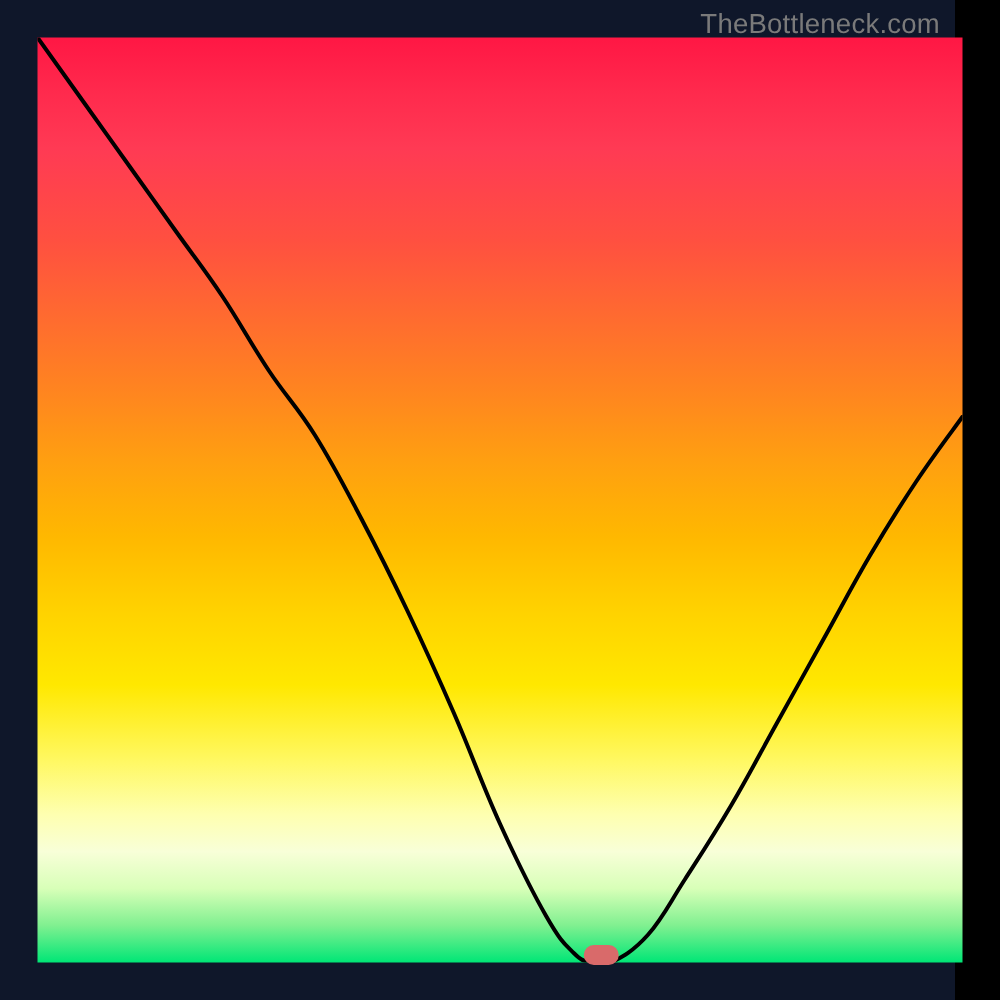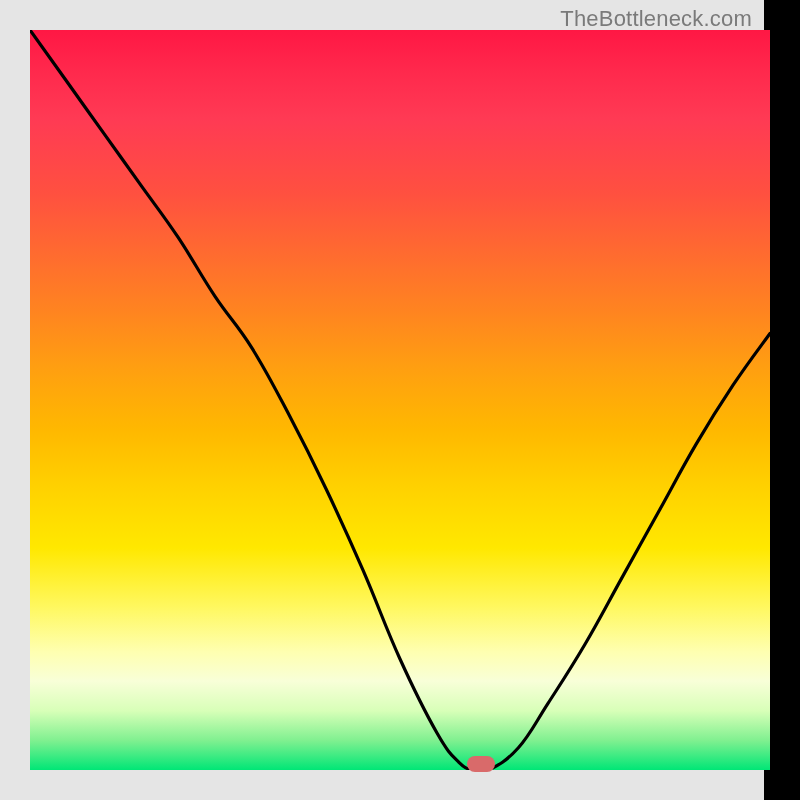--- a/index.html
+++ b/index.html
@@ -7,21 +7,21 @@
     padding: 0;
     width: 800px;
     height: 800px;
     background: #000;
     overflow: hidden;
   }
   .chart-container {
     position: relative;
     width: 764px;
     height: 800px;
-    background: #e5e5e5;
+    background: #0f172a;
   }
   .plot-area {
     position: absolute;
     left: 30px;
     top: 30px;
     width: 740px;
     height: 740px;
   }
   .gradient-bg {
     position: absolute;

